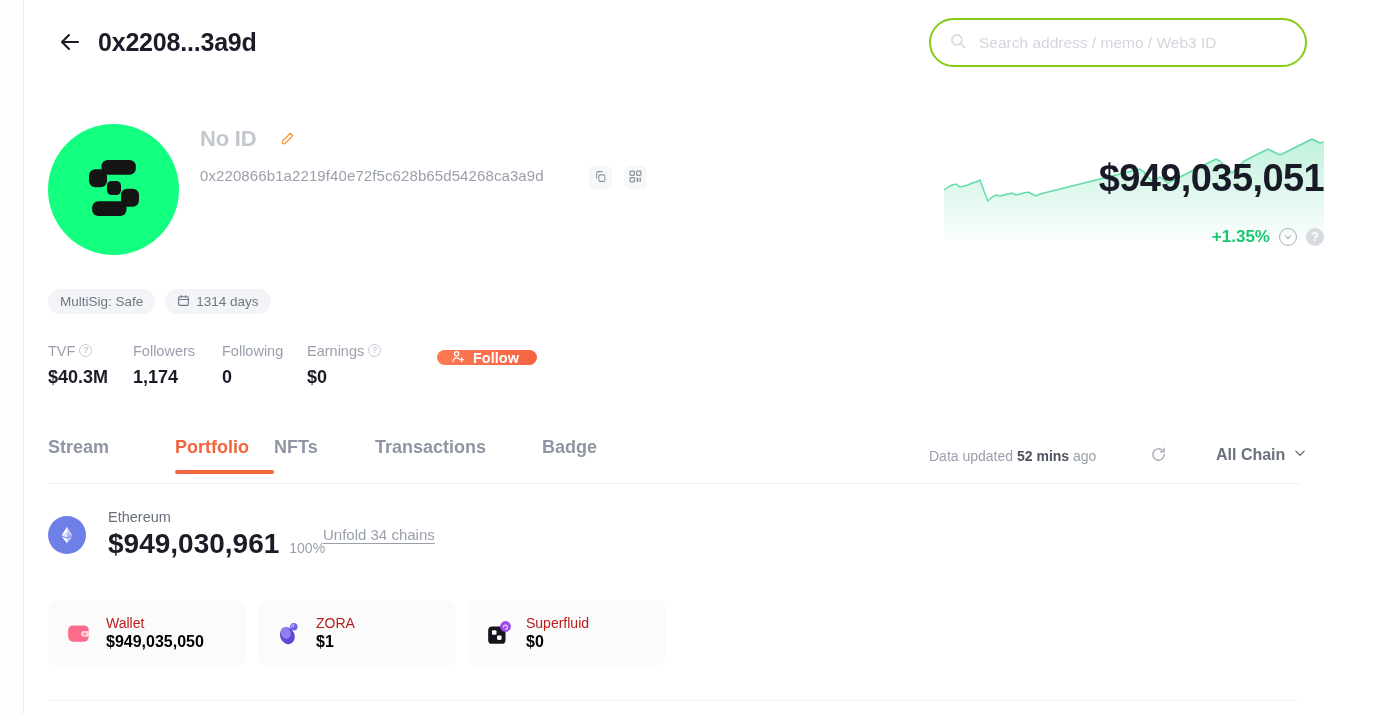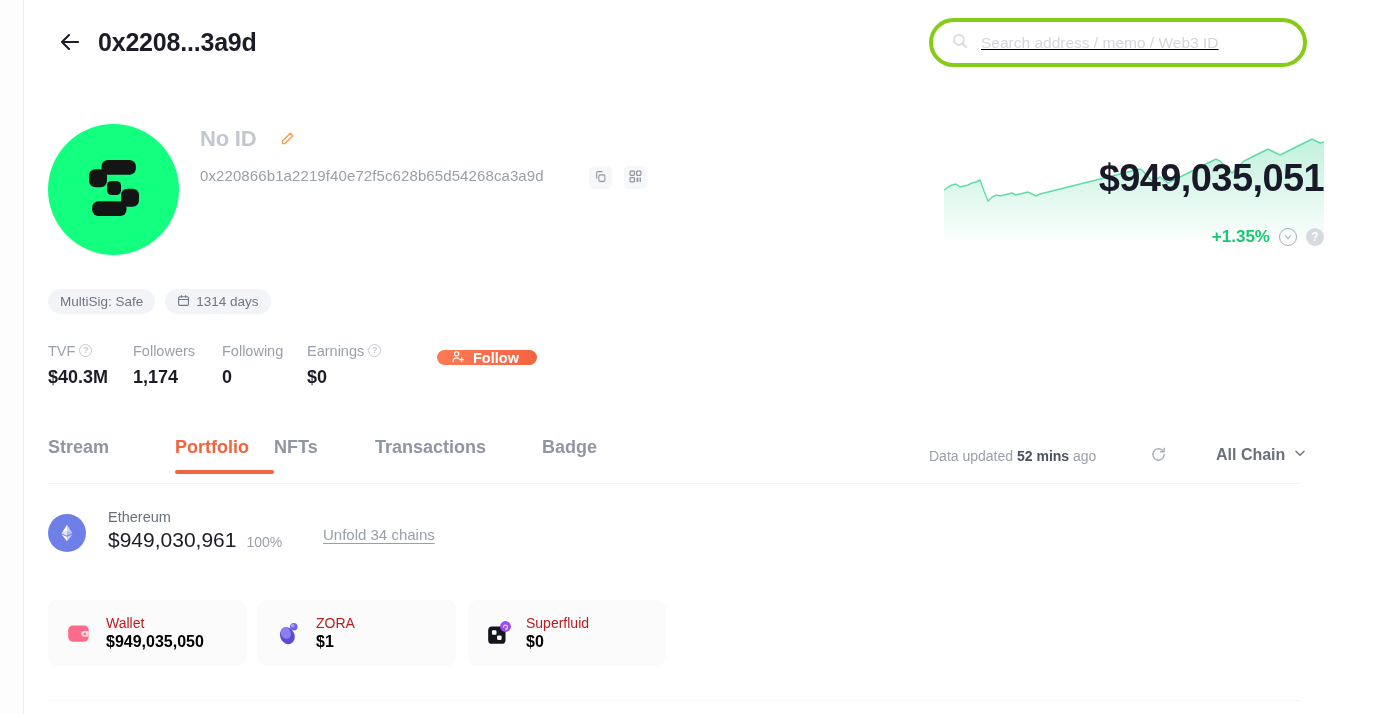--- a/index.html
+++ b/index.html
@@ -26,22 +26,22 @@
     display: flex; align-items: center; justify-content: center; cursor: pointer;
   }
   .back-btn svg { width: 24px; height: 24px; }
   .page-title {
     position: absolute; left: 74px; top: 28px;
     font-size: 25px; font-weight: 700; color: #1b1c28; letter-spacing: -0.2px;
     white-space: nowrap;
   }
   .searchbox {
     position: absolute; left: 905px; top: 18px; width: 378px; height: 49px;
-    border: 4px solid #84cc16; border-radius: 26px; background: #fff;
-    display: flex; align-items: center; padding: 0 18px; gap: 12px; text-decoration: underline;
+    border: 2px solid #84cc16; border-radius: 26px; background: #fff;
+    display: flex; align-items: center; padding: 0 18px; gap: 12px;
   }
   .searchbox svg { width: 18px; height: 18px; flex: 0 0 auto; }
   .searchbox input {
     border: none; outline: none; background: transparent; width: 100%;
     font-family: "Liberation Sans", sans-serif; font-size: 15.5px; color: #3b3f४6;
   }
   .searchbox input::placeholder { color: #d3d6dc; }
 
   
   .avatar {
@@ -163,30 +163,30 @@
   }
   .refresh-btn svg { width: 17px; height: 17px; }
   .chain-select {
     position: absolute; left: 1192px; top: 446px;
     display: flex; align-items: center; gap: 8px; cursor: pointer;
   }
   .chain-select .lbl { font-size: 16px; font-weight: 700; color: #6a717d; white-space: nowrap; }
   .chain-select svg { width: 14px; height: 14px; }
 
   
-  .chain-row { position: absolute; left: 24px; top: 509px; display: flex; align-items: flex-end; }
+  .chain-row { position: absolute; left: 24px; top: 509px; display: flex; align-items: center; }
   .eth-icon {
     width: 38px; height: 38px; border-radius: 50%; background: #6f7fe8;
     display:flex; align-items:center; justify-content:center; flex: 0 0 auto;
   }
   .eth-icon svg { width: 20px; height: 20px; }
   .chain-info { margin-left: 22px; }
   .chain-name { font-size: 14.5px; color: #6a717d; }
   .chain-amt-row { display:flex; align-items: baseline; gap: 10px; margin-top: 3px; }
-  .chain-amt { font-size: 21px; font-weight: 400; color: #1b1c28; }
+  .chain-amt { font-size: 28px; font-weight: 700; color: #1b1c28; }
   .chain-pct { font-size: 14px; color: #9aa0ab; }
   .unfold {
     position: absolute; left: 275px; top: 17px;
     font-size: 15px; color: #9aa0ab; text-decoration: underline;
     text-underline-offset: 3px; cursor: pointer; white-space: nowrap;
   }
 
   
   .cards { position: absolute; left: 24px; top: 600px; display: flex; gap: 12px; }
   .card {

